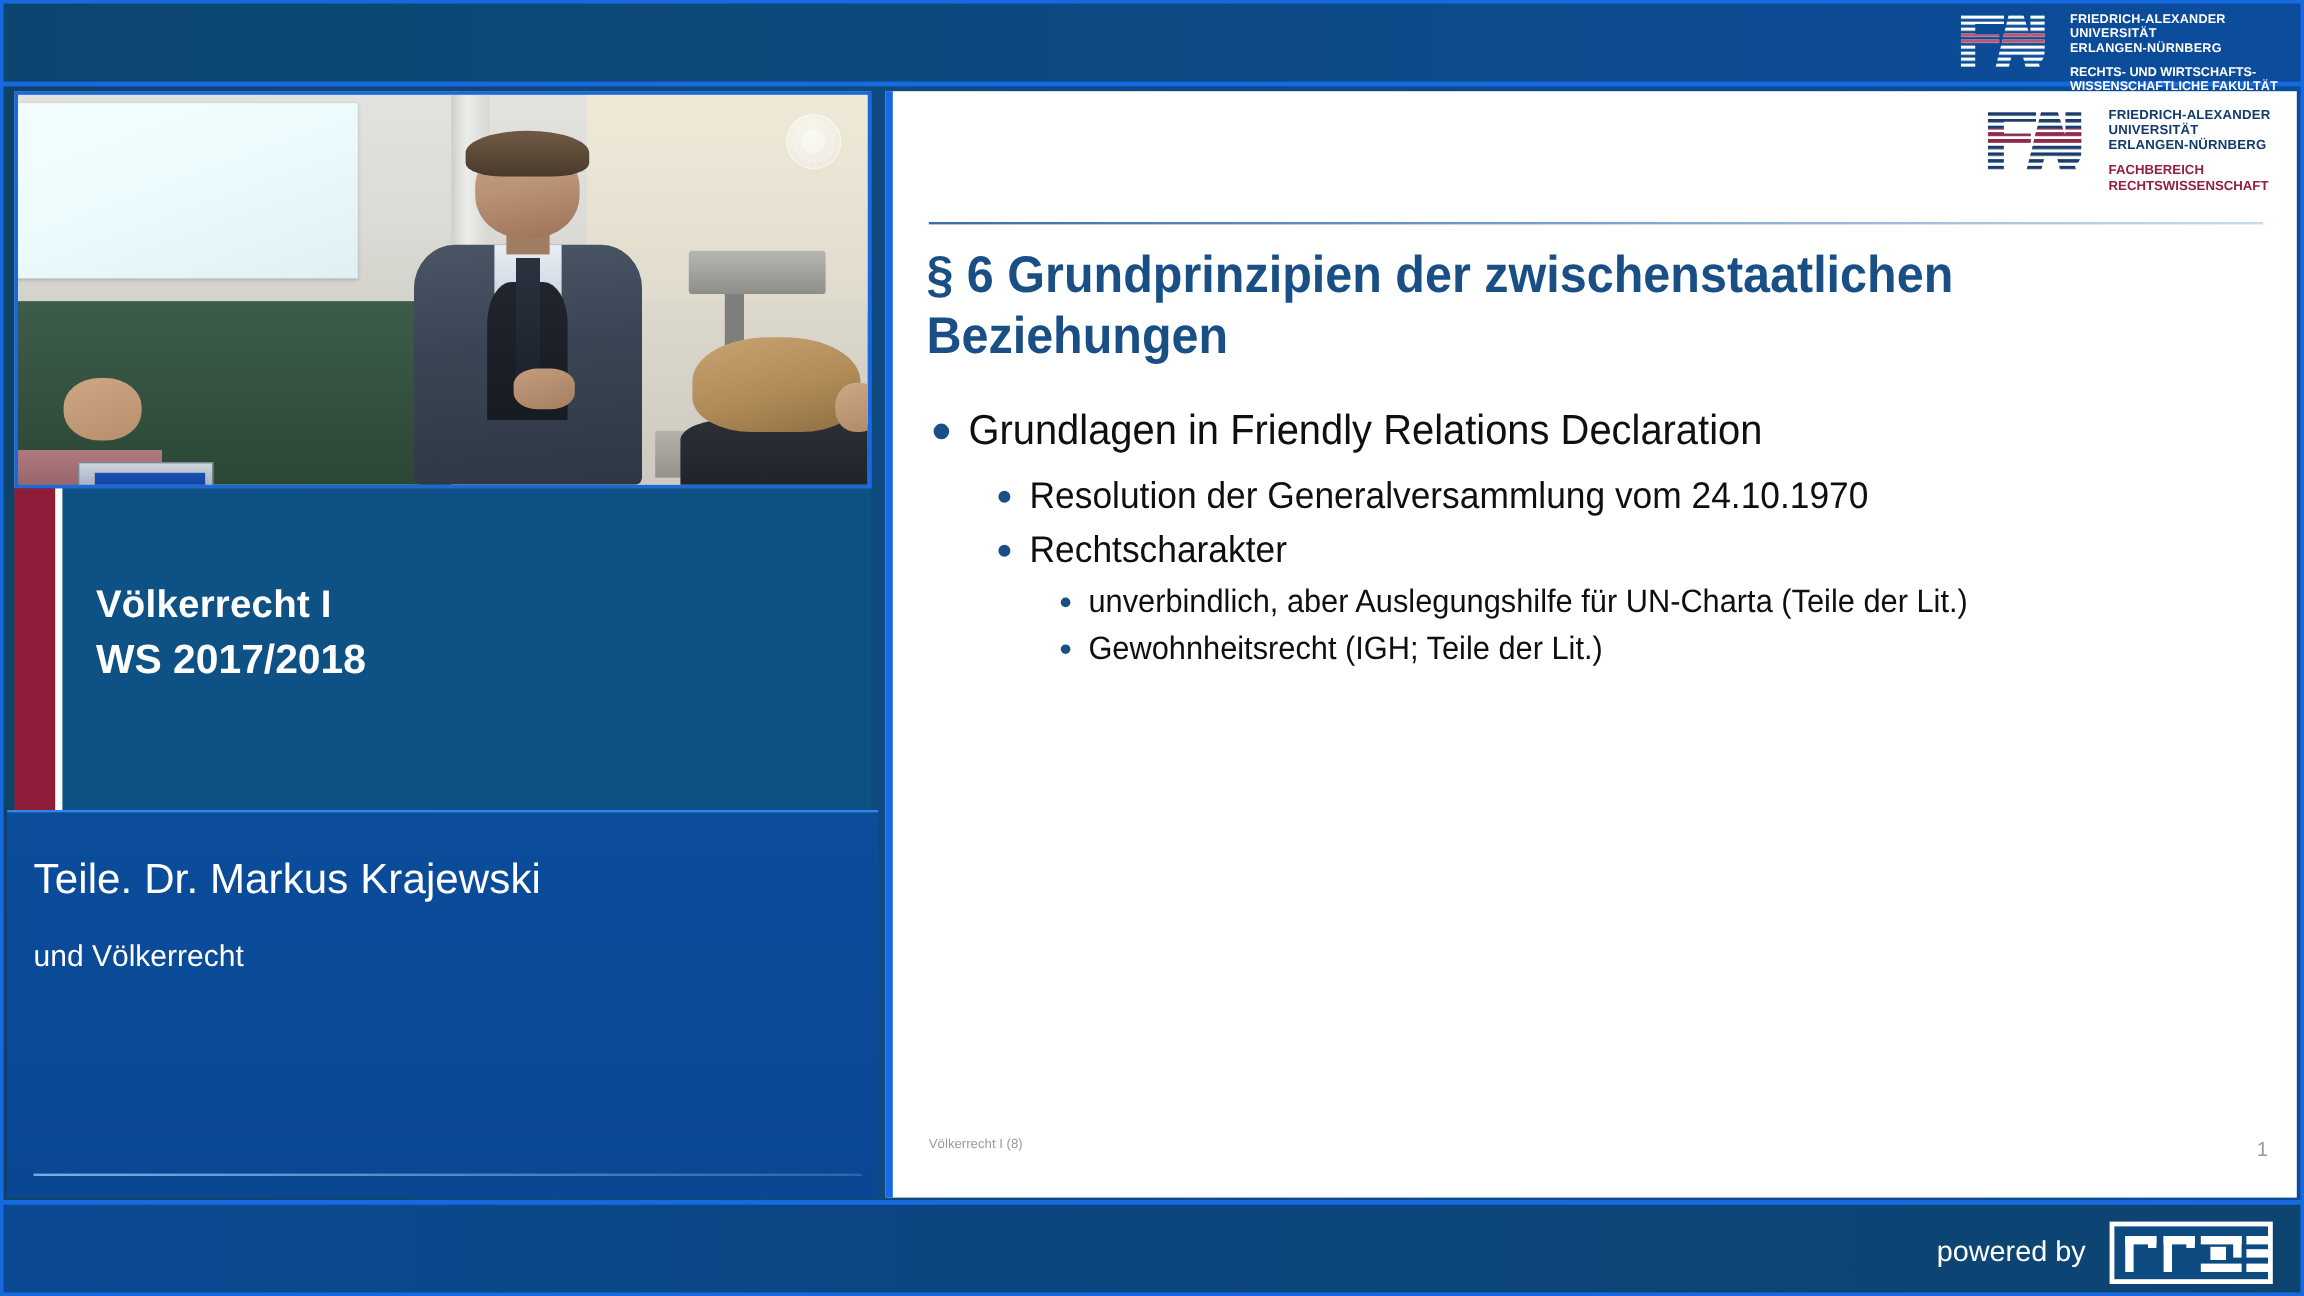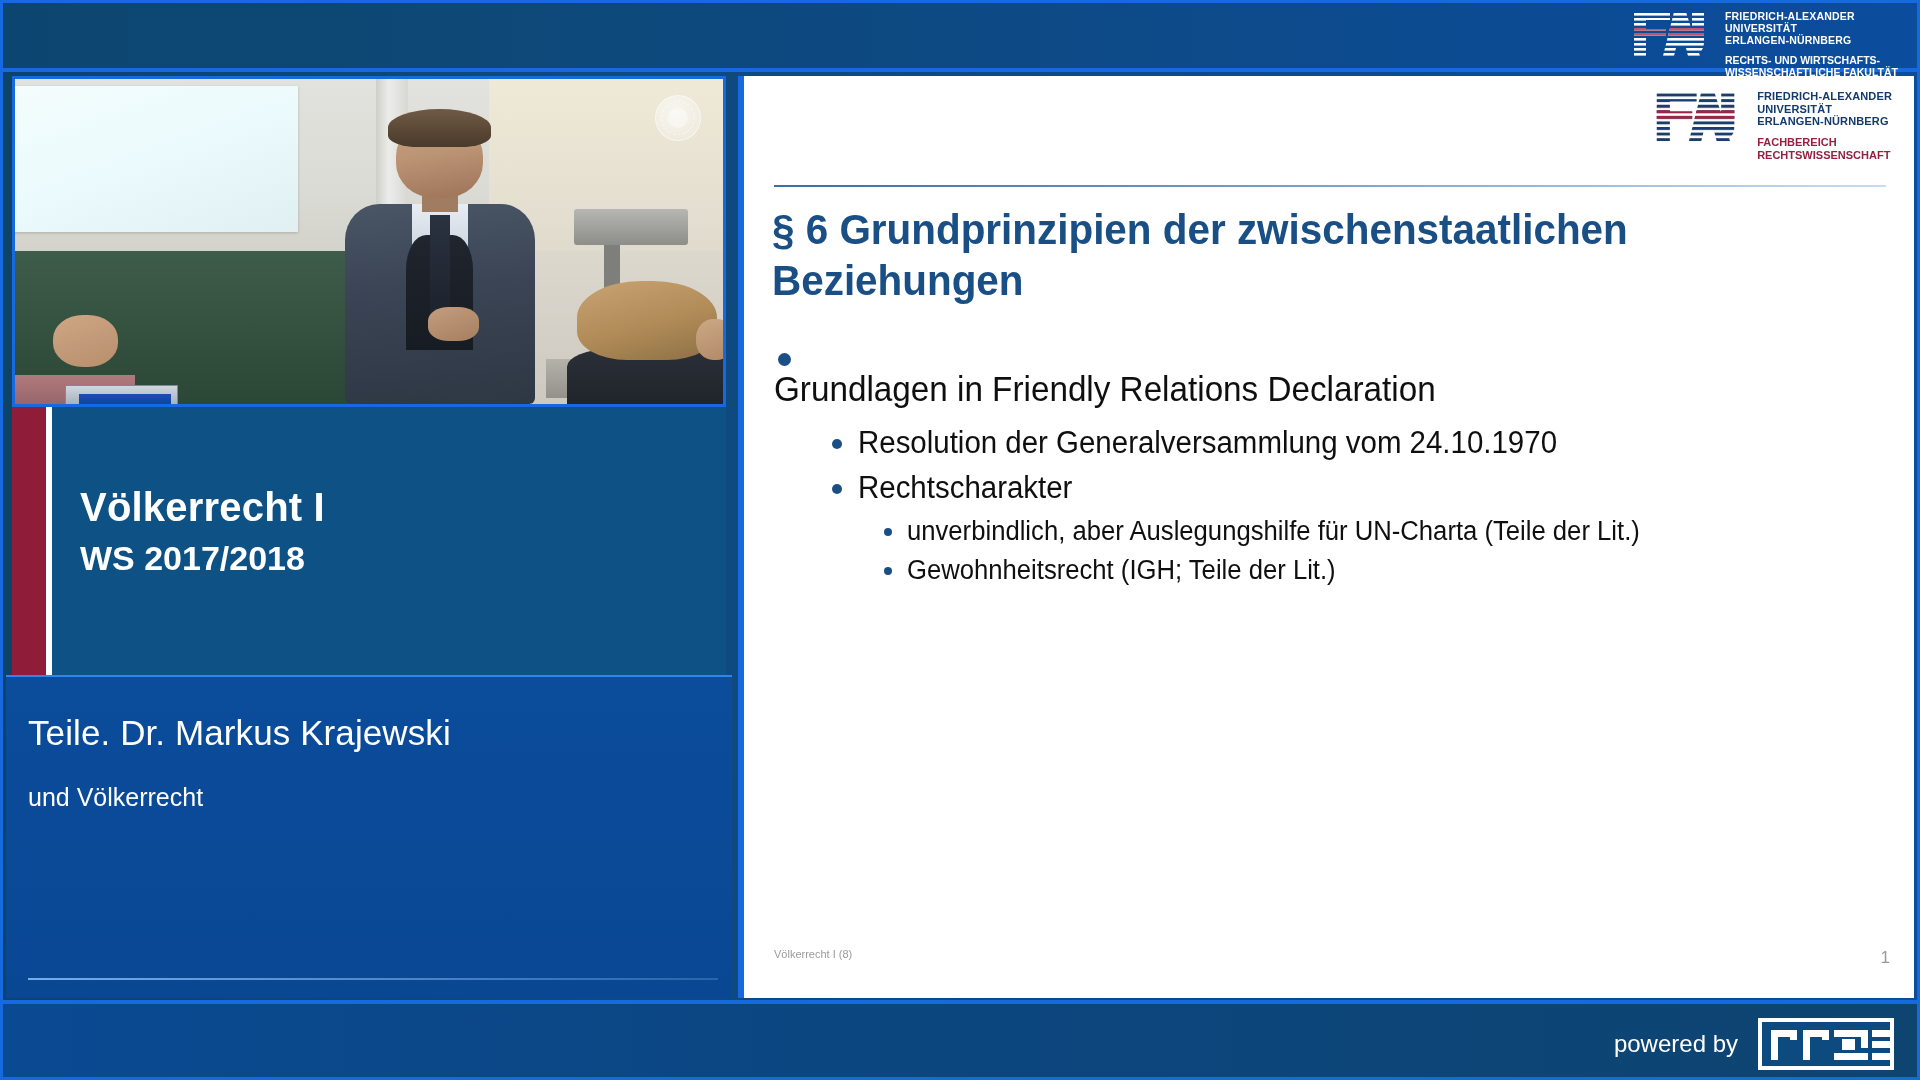--- a/index.html
+++ b/index.html
@@ -138,21 +138,21 @@
   
   #title-block {
     position: absolute; left: 6px; top: 331px;
     width: 714px; height: 268px;
     background: #0d5185;
     display: flex;
   }
   #maroon-bar { width: 34px; height: 100%; background: #8f1d3a; flex: 0 0 auto; }
   #maroon-gap { width: 6px; height: 100%; background: #ffffff; flex: 0 0 auto; }
   #title-text { flex: 1; padding: 78px 0 0 28px; color: #ffffff; }
-  #course-title { font-size: 40px; font-weight: bold; letter-spacing: .2px; }
+  #course-title { font-size: 32px; font-weight: bold; letter-spacing: .2px; }
   #course-term  { font-size: 34px; font-weight: bold; margin-top: 9px; }
 
   
   #presenter-block {
     position: absolute; left: 0; top: 599px;
     width: 726px; height: 323px;
     background: linear-gradient(180deg,#0b4c9b 0%, #0a4a97 55%, #094793 100%);
     border-top: 2px solid #2f86e8;
     padding: 36px 0 0 22px;
     color: #ffffff;
@@ -193,21 +193,21 @@
   #slide-body { position: absolute; left: 30px; top: 260px; width: 1120px; }
 
   .bullet { display: flex; align-items: flex-start; }
   .bullet .dot { flex: 0 0 auto; border-radius: 50%; background: #1a4f86; }
   .bullet .txt {
     font-family: "Liberation Sans Narrow", "Liberation Sans", sans-serif;
     color: #0f0f0f;
     transform: scaleX(.95); transform-origin: left top;
   }
 
-  .lvl1 { margin-bottom: 10px; flex-direction: column; }
+  .lvl1 { margin-bottom: 10px; }
   .lvl1 .dot { width: 13px; height: 13px; margin: 17px 16px 0 4px; }
   .lvl1 .txt { font-size: 35px; line-height: 1.30; }
 
   .lvl2 { margin-bottom: 4px; padding-left: 58px; }
   .lvl2 .dot { width: 10px; height: 10px; margin: 17px 16px 0 0; }
   .lvl2 .txt { font-size: 31px; line-height: 1.35; }
 
   .lvl3 { margin-bottom: 2px; padding-left: 110px; }
   .lvl3 .dot { width: 8px; height: 8px; margin: 15px 15px 0 0; }
   .lvl3 .txt { font-size: 27px; line-height: 1.38; }

